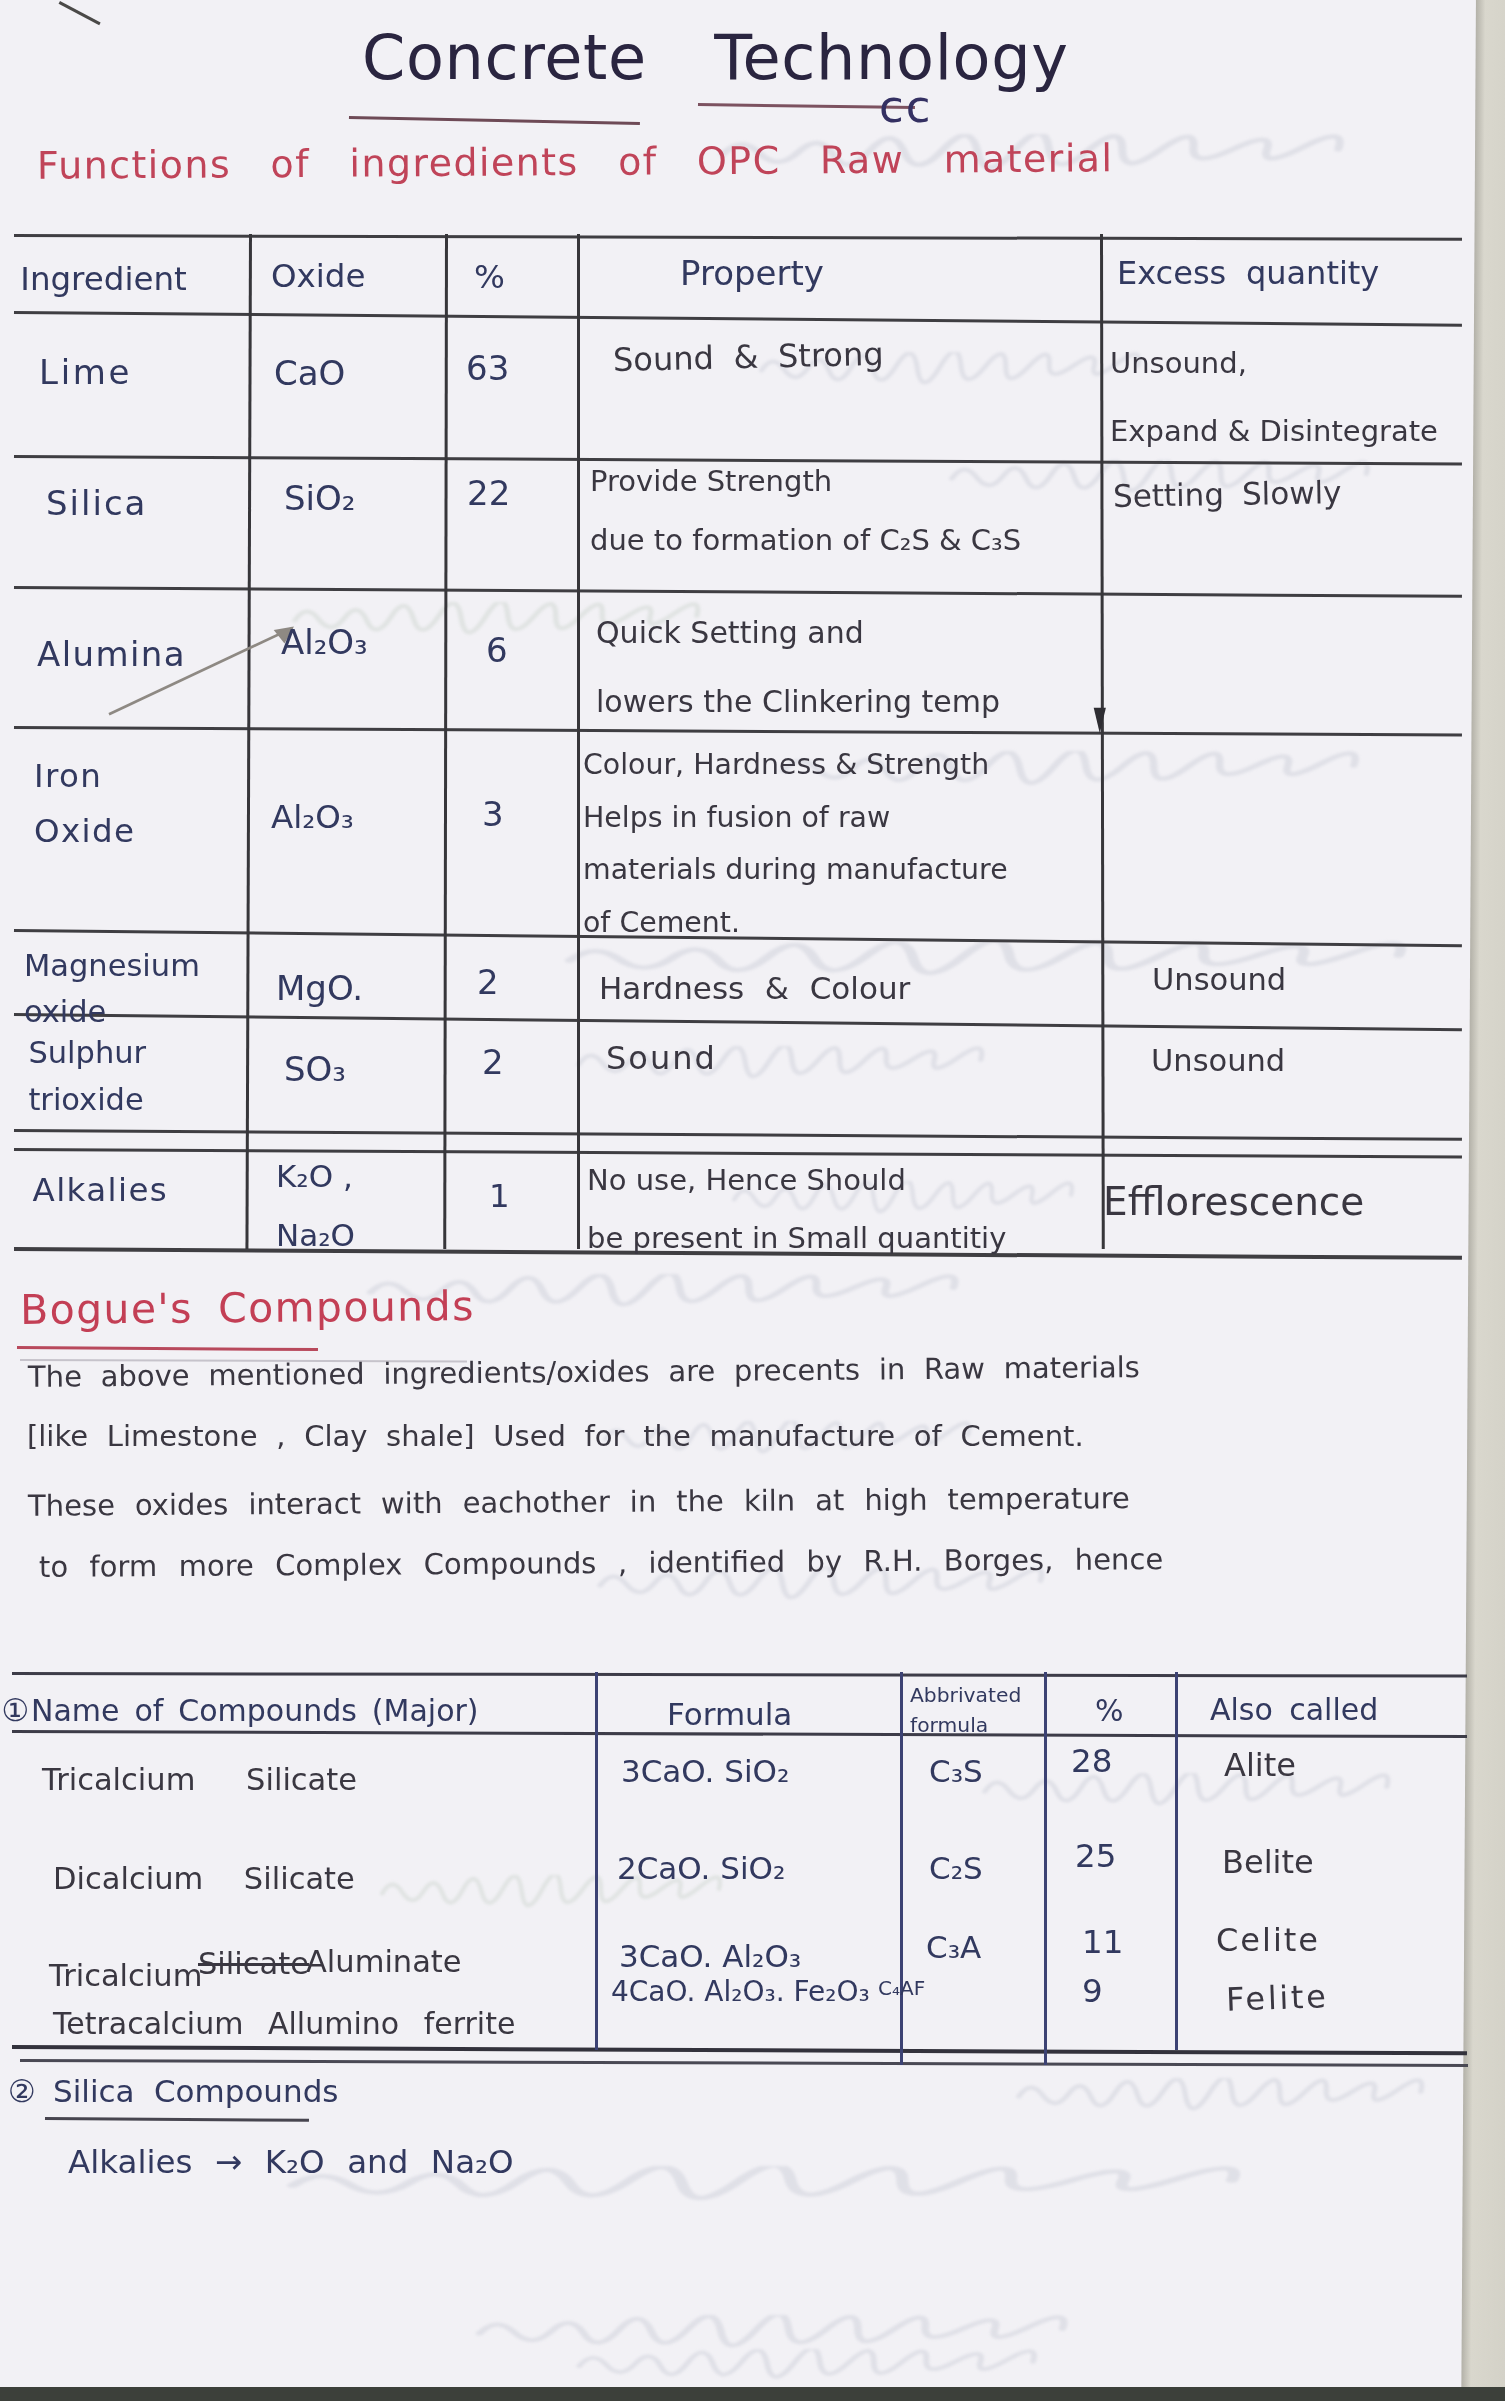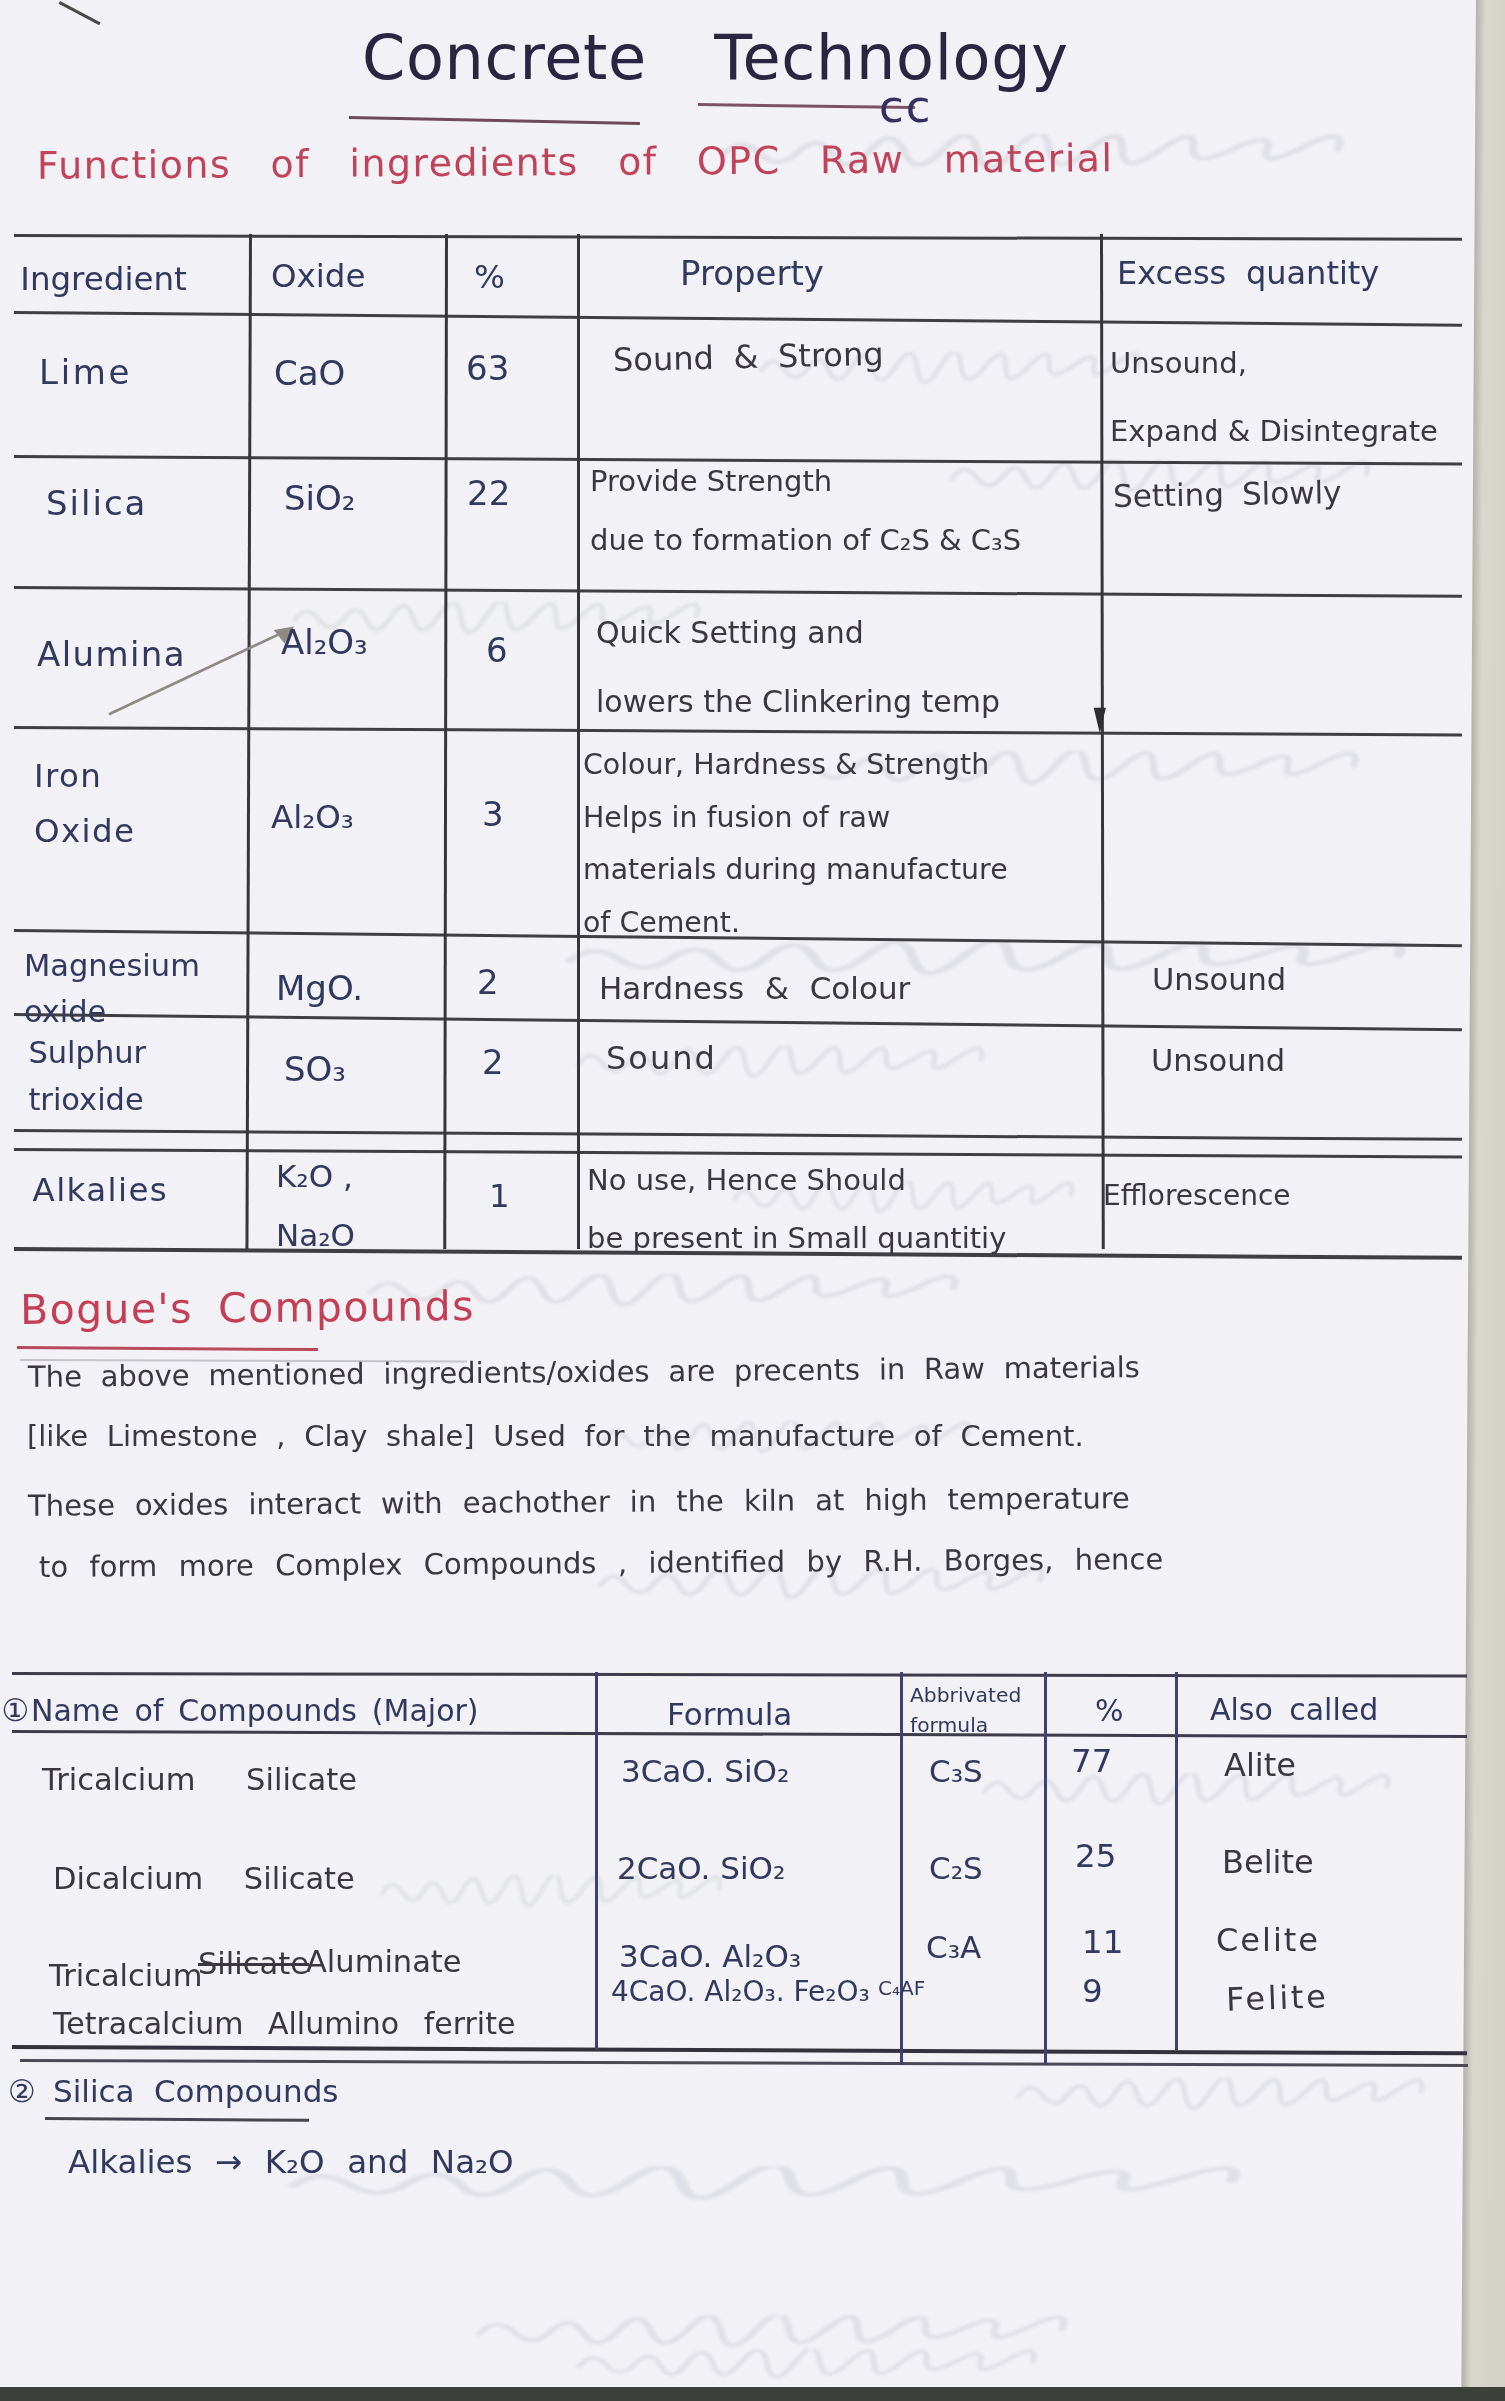--- a/index.html
+++ b/index.html
@@ -164,21 +164,21 @@
   <div class="hw" style="left:482px;top:1041px;font-size:34px">2</div>
   <div class="hw dark" style="left:606px;top:1038px;font-size:32px;letter-spacing:2px">Sound</div>
   <div class="hw dark" style="left:1151px;top:1042px;font-size:30.5px">Unsound</div>
 
   <div class="hw" style="left:32.5px;top:1170px;font-size:32.5px;letter-spacing:1.4px">Alkalies</div>
   <div class="hw" style="left:276px;top:1147px;font-size:31px;line-height:1.9">K₂O ,
 Na₂O</div>
   <div class="hw" style="left:489px;top:1176px;font-size:32.5px">1</div>
   <div class="hw dark" style="left:587px;top:1151px;font-size:29px;line-height:2.0">No use, Hence Should
 be present in Small quantitiy</div>
-  <div class="hw dark" style="left:1103px;top:1178px;font-size:28px">Efflorescence</div>
+  <div class="hw dark" style="left:1103px;top:1178px;font-size:39px">Efflorescence</div>
 
   <div class="hw red" style="left:20.3px;top:1283px;font-size:41px;word-spacing:10.8px;letter-spacing:1.4px;transform:rotate(-0.5deg);color:#c33f55">Bogue's Compounds</div>
   <div class="hline" style="left:17px;top:1346px;width:301px;height:3.4px;background:#b8495c;transform:rotate(0.4deg)"></div>
   <div class="hline" style="left:20.3px;top:1359px;width:447px;height:2px;background:#c6c3cb;transform:rotate(0.2deg)"></div>
 
   <div class="hw dark" style="left:28.4px;top:1354px;font-size:29px;word-spacing:9.5px;transform:rotate(-0.5deg)">The above mentioned ingredients/oxides are precents in Raw materials</div>
   <div class="hw dark" style="left:27px;top:1418px;font-size:29px;word-spacing:9.5px">[like Limestone , Clay shale] Used for the manufacture of Cement.</div>
   <div class="hw dark" style="left:28.4px;top:1484px;font-size:29px;word-spacing:10.8px;transform:rotate(-0.4deg)">These oxides interact with eachother in the kiln at high temperature</div>
   <div class="hw dark" style="left:39px;top:1545px;font-size:29px;word-spacing:12.2px;transform:rotate(-0.4deg)">to form more Complex Compounds , identified by R.H. Borges, hence</div>
 
@@ -195,21 +195,21 @@
   <div class="hw" style="left:31px;top:1692px;font-size:30px;word-spacing:5.4px">Name of Compounds (Major)</div>
   <div class="hw" style="left:667px;top:1695px;font-size:31px">Formula</div>
   <div class="hw" style="left:910px;top:1680px;font-size:20.3px;line-height:1.5">Abbrivated
 formula</div>
   <div class="hw" style="left:1095px;top:1692px;font-size:30px">%</div>
   <div class="hw" style="left:1210px;top:1691px;font-size:30px;word-spacing:6.8px">Also called</div>
 
   <div class="hw dark" style="left:42px;top:1761px;font-size:30.5px;word-spacing:41px">Tricalcium Silicate</div>
   <div class="hw" style="left:621px;top:1752px;font-size:31px">3CaO. SiO₂</div>
   <div class="hw" style="left:929px;top:1752px;font-size:31px">C₃S</div>
-  <div class="hw" style="left:1071px;top:1741px;font-size:32.5px">77</div>
+  <div class="hw" style="left:1071px;top:1741px;font-size:32.5px">28</div>
   <div class="hw dark" style="left:1224px;top:1745px;font-size:32px">Alite</div>
 
   <div class="hw dark" style="left:53px;top:1860px;font-size:30.5px;word-spacing:31px">Dicalcium Silicate</div>
   <div class="hw" style="left:617px;top:1849px;font-size:31px">2CaO. SiO₂</div>
   <div class="hw" style="left:929px;top:1849px;font-size:31px">C₂S</div>
   <div class="hw" style="left:1075px;top:1836px;font-size:32.5px">25</div>
   <div class="hw dark" style="left:1222px;top:1842px;font-size:32px">Belite</div>
 
   <div class="hw dark" style="left:49px;top:1957px;font-size:30.5px">Tricalcium</div>
   <div class="hw dark struck" style="left:198px;top:1945px;font-size:30.5px">Silicate</div>

